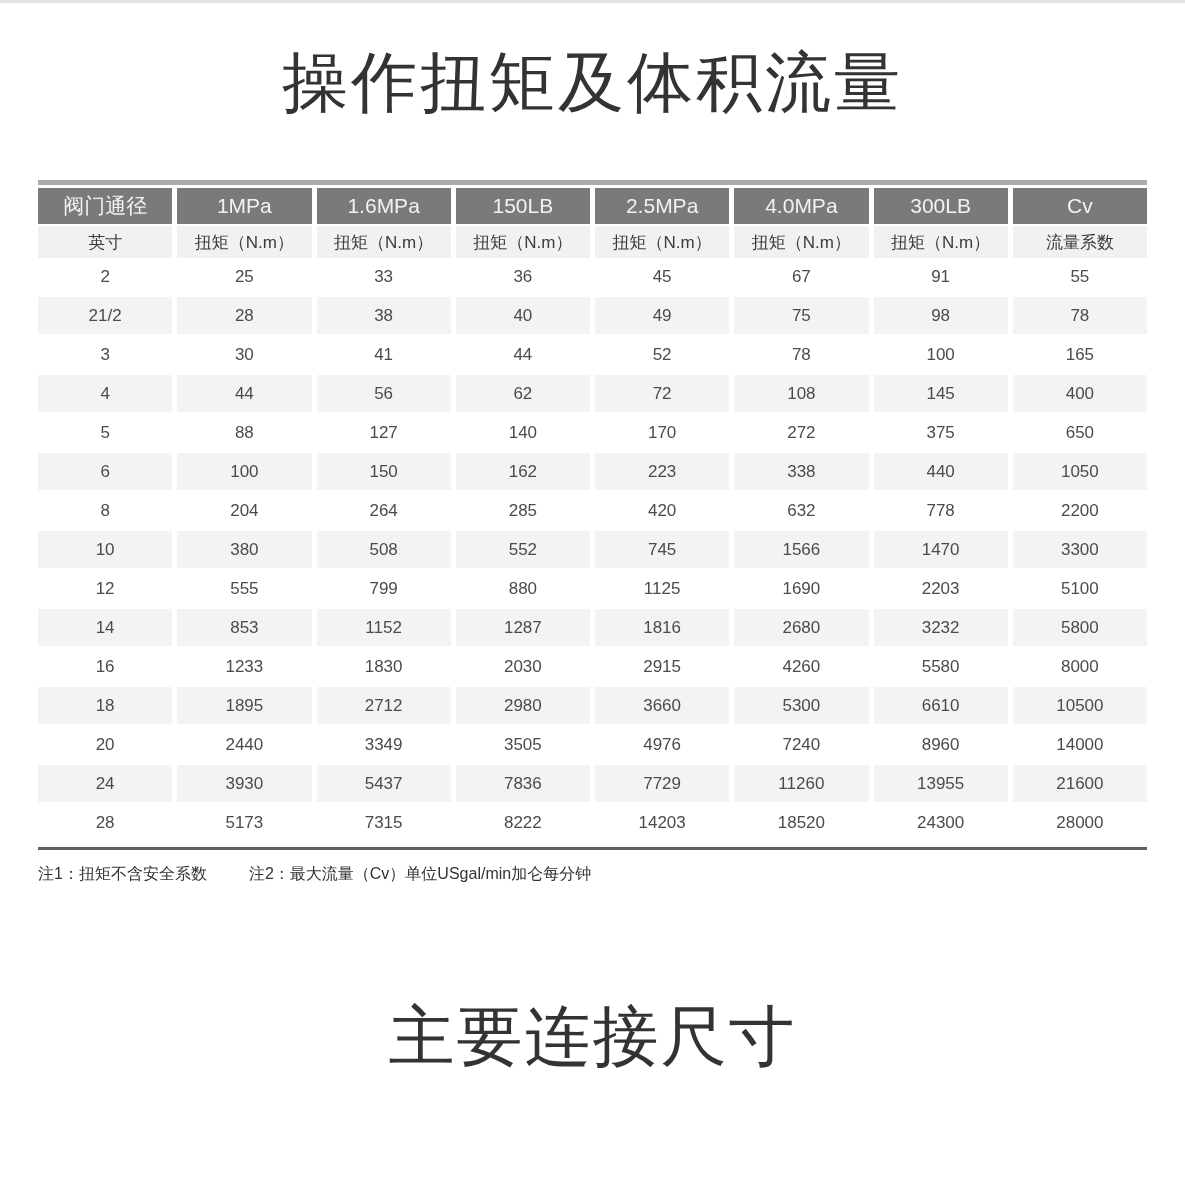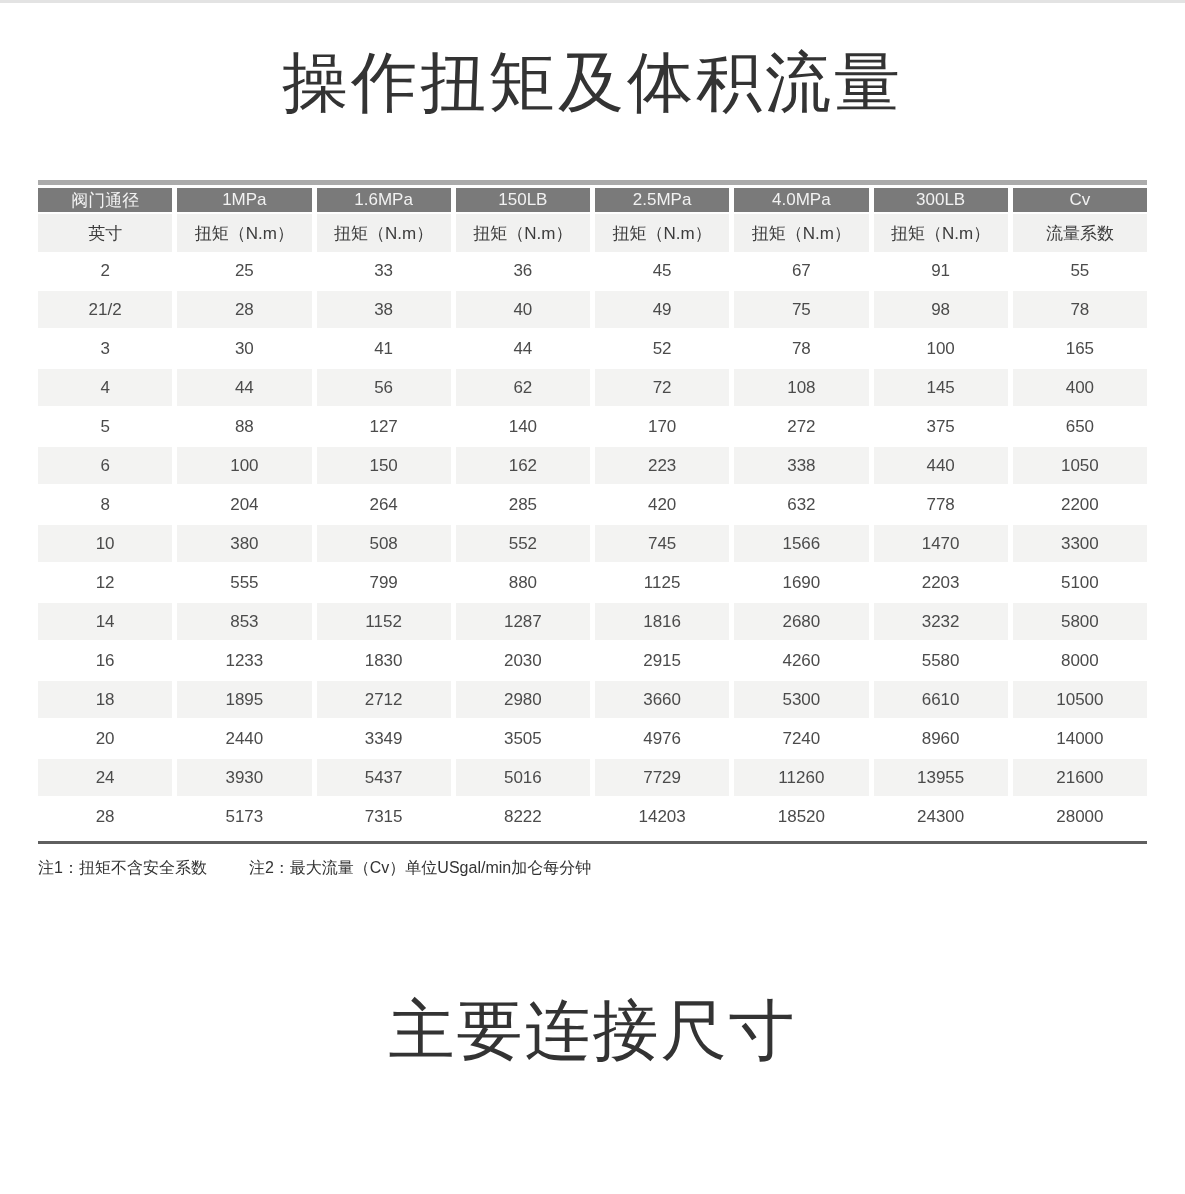--- a/index.html
+++ b/index.html
@@ -23,22 +23,22 @@
   }
   .title-top{margin-top:40px;margin-bottom:0;}
   .table-wrap{margin:58px 38px 0 38px;}
   .top-bar{height:5px;background:var(--top-bar);margin-bottom:3px;}
   .trow{display:grid;grid-template-columns:repeat(8,1fr);column-gap:5px;margin-top:2px;}
   .trow:first-child{margin-top:0;}
   .tcell{
     height:37px;display:flex;align-items:center;justify-content:center;
     font-size:17px;color:#4b4b4b;background:#ffffff;
   }
-  .h1row .tcell{background:var(--header-bg);color:var(--header-text);height:24px;font-size:17px;}
-  .h2row .tcell{background:var(--subheader-bg);color:#3c3c3c;height:38px;}
+  .h1row .tcell{background:var(--header-bg);color:var(--header-text);height:36px;font-size:21px;}
+  .h2row .tcell{background:var(--subheader-bg);color:#3c3c3c;height:32px;}
   .tbody .tcell{background:#ffffff;}
   .tbody .trow.alt .tcell{background:var(--alt-row-bg);}
   .bottom-rule{height:3px;background:var(--bottom-rule);margin-top:6px;}
   .notes{
     margin:14px 38px 0 38px;font-size:16px;color:#333333;
     display:flex;gap:42px;align-items:baseline;
   }
   .title-bottom{margin-top:112px;letter-spacing:2px;}
 </style>
 </head>
@@ -200,21 +200,21 @@
         <div class="tcell">3505</div>
         <div class="tcell">4976</div>
         <div class="tcell">7240</div>
         <div class="tcell">8960</div>
         <div class="tcell">14000</div>
       </div>
       <div class="trow alt">
         <div class="tcell">24</div>
         <div class="tcell">3930</div>
         <div class="tcell">5437</div>
-        <div class="tcell">5016</div>
+        <div class="tcell">7836</div>
         <div class="tcell">7729</div>
         <div class="tcell">11260</div>
         <div class="tcell">13955</div>
         <div class="tcell">21600</div>
       </div>
       <div class="trow">
         <div class="tcell">28</div>
         <div class="tcell">5173</div>
         <div class="tcell">7315</div>
         <div class="tcell">8222</div>

